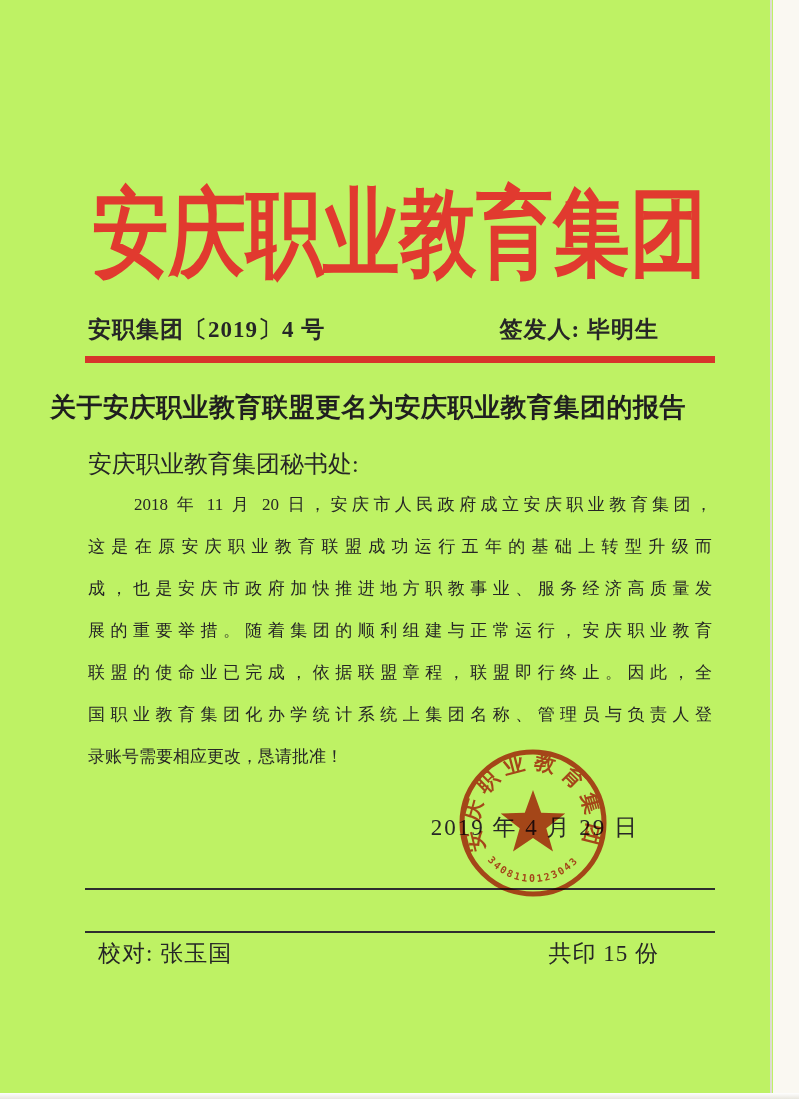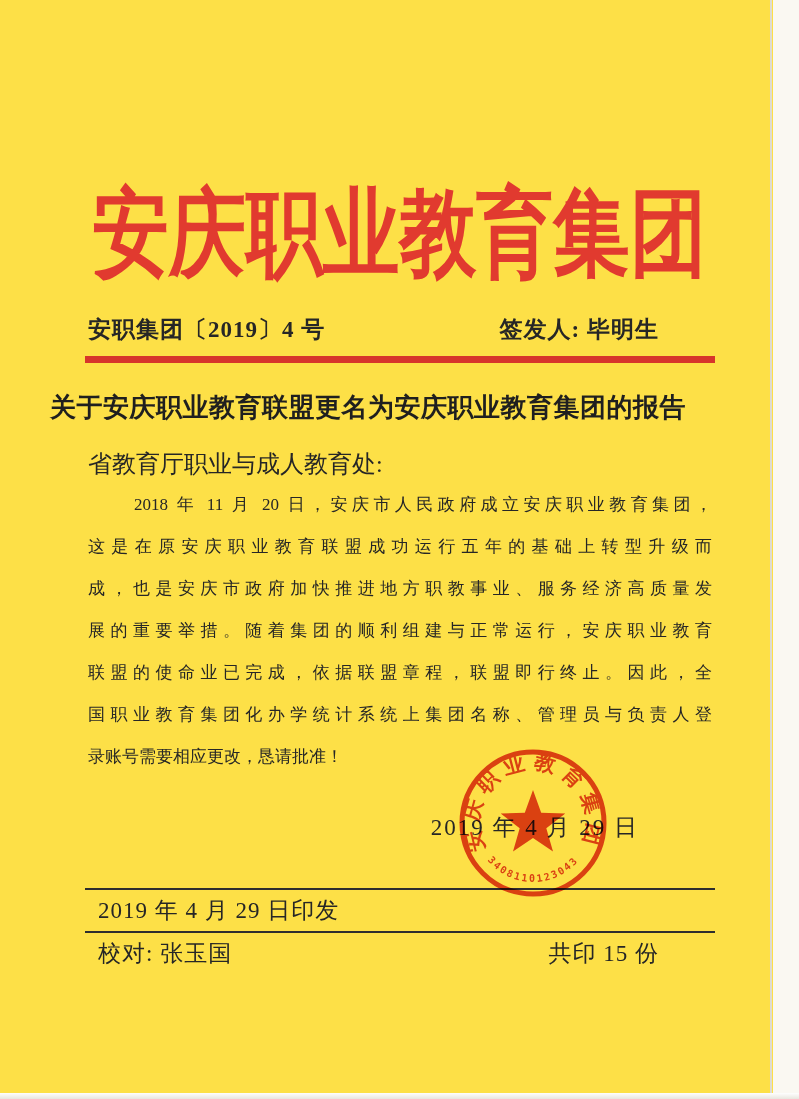--- a/index.html
+++ b/index.html
@@ -1,17 +1,17 @@
 <!DOCTYPE html>
 <html><head>
 <meta charset="utf-8">
 <style>
   html,body{margin:0;padding:0;background:#ffffff;}
   .page{
-    position:relative;width:799px;height:1099px;background:#fde047;overflow:hidden;
+    position:relative;width:799px;height:1099px;background:#bef264;overflow:hidden;
     font-family:"Liberation Serif","DejaVu Serif",serif;color:#262626;
   }
   
   .edge-strip{position:absolute;top:0;bottom:0;left:773px;right:0;background:#faf8f2;}
   .edge-line{position:absolute;top:0;bottom:0;left:770px;width:2px;background:#dedbd2;}
   .bottom-strip{position:absolute;left:0;right:0;bottom:0;height:6px;
     background:linear-gradient(#fefefe,#e8e6de);}
   
   .org-name{
     position:absolute;top:168px;left:0;width:100%;height:132px;line-height:132px;
@@ -58,21 +58,21 @@
 
   <div class="info-row">
     <span>安职集团〔2019〕4 号</span>
     <span class="issuer">签发人: 毕明生</span>
   </div>
 
   <div class="red-rule"></div>
 
   <h1 class="doc-title">关于安庆职业教育联盟更名为安庆职业教育集团的报告</h1>
 
-  <div class="salutation">省教育厅职业与成人教育处:</div>
+  <div class="salutation">安庆职业教育集团秘书处:</div>
 
   <div class="body-block">
     <div class="body-line j indent">2018 年 11 月 20 日，安庆市人民政府成立安庆职业教育集团，</div>
     <div class="body-line j">这是在原安庆职业教育联盟成功运行五年的基础上转型升级而</div>
     <div class="body-line j">成，也是安庆市政府加快推进地方职教事业、服务经济高质量发</div>
     <div class="body-line j">展的重要举措。随着集团的顺利组建与正常运行，安庆职业教育</div>
     <div class="body-line j">联盟的使命业已完成，依据联盟章程，联盟即行终止。因此，全</div>
     <div class="body-line j">国职业教育集团化办学统计系统上集团名称、管理员与负责人登</div>
     <div class="body-line">录账号需要相应更改，恳请批准！</div>
   </div>
@@ -89,21 +89,20 @@
     <text font-size="21" font-weight="bold" fill="#d93a2c" letter-spacing="7" font-family="Liberation Serif, DejaVu Serif, serif">
       <textPath href="#arcTop" startOffset="50%" text-anchor="middle">安庆职业教育集团</textPath>
     </text>
     <text font-size="10" font-weight="bold" fill="#d93a2c" letter-spacing="2" font-family="DejaVu Sans Mono, monospace">
       <textPath href="#arcBottom" startOffset="50%" text-anchor="middle">3408110123043</textPath>
     </text>
   </svg>
 
   <div class="f-rule r1"></div>
   <div class="f-row row1">
-    <span>2019 年 4 月 29 日印发</span>
   </div>
   <div class="f-rule r2"></div>
   <div class="f-row row2">
     <span>校对: 张玉国</span>
     <span class="copies">共印 15 份</span>
   </div>
 
 </div>
 
 </body></html>

